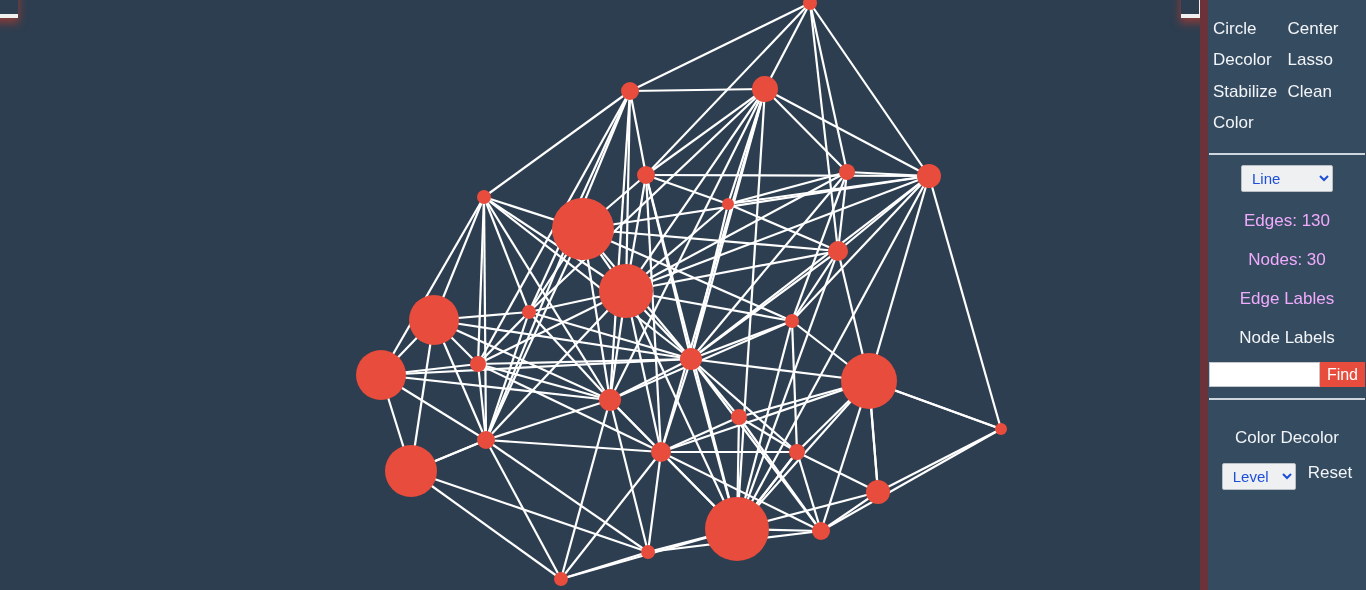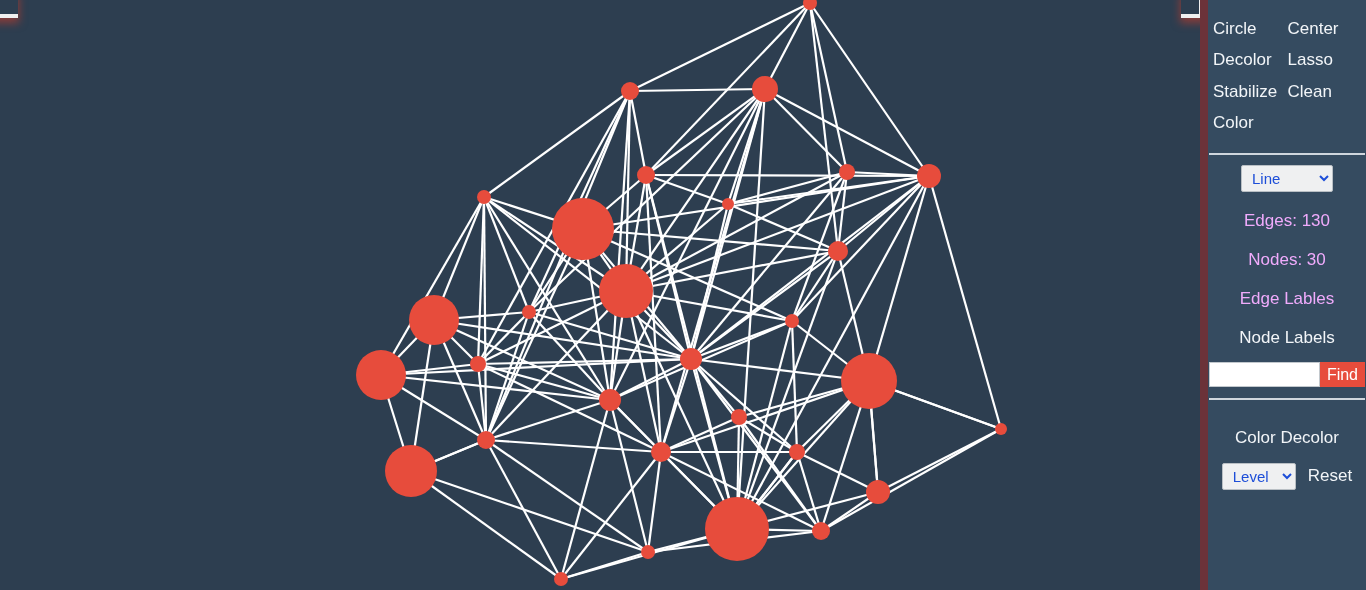--- a/index.html
+++ b/index.html
@@ -190,21 +190,21 @@
 
   .cluster-title {
     font-size: 17px;
     color: #f2f5f8;
     text-align: center;
     margin-top: 18px;
     cursor: default;
   }
   .cluster-row {
     display: flex;
-    align-items: center;
+    align-items: flex-start;
     justify-content: center;
     gap: 12px;
     margin-top: 15px;
   }
   .txt-btn {
     font-size: 17px;
     color: #f2f5f8;
     cursor: pointer;
     background: none;
     border: none;

